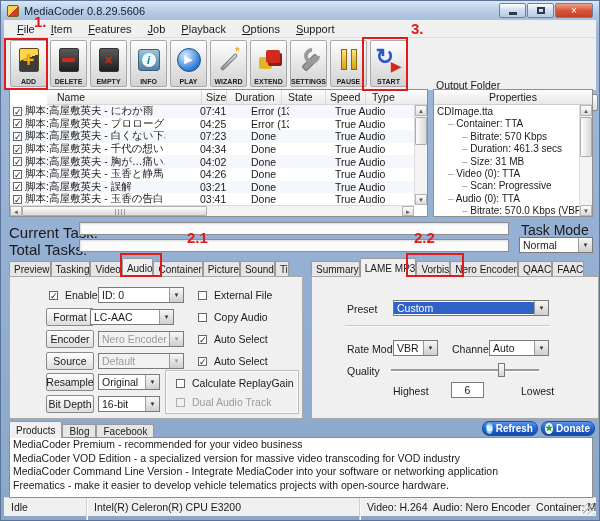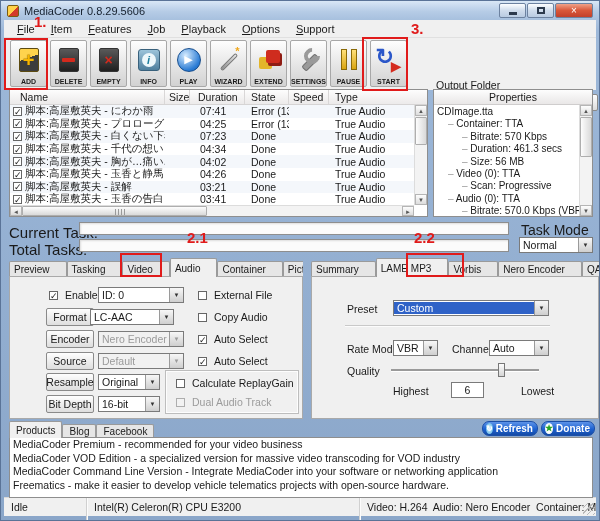--- a/index.html
+++ b/index.html
@@ -65,21 +65,21 @@
   
   .outfolder { position:absolute; left:432px; top:41px; width:162px; }
   .outfolder .lbl { font-size:10.5px; margin-bottom:3px; }
   .ofrow { display:flex; gap:3px; }
   .ofpath { flex:1; height:17px; border:1px solid #7a7a7a; background:#fff; font-size:10px;
     padding:2px 2px; white-space:nowrap; overflow:hidden; }
   .smbtn { height:17px; border:1px solid #8a8a8a; border-radius:2px; background:linear-gradient(#fefefe,#dcdcdc);
     font-size:10px; padding:1px 4px; display:flex; align-items:center; }
   
   .ftable { position:absolute; left:8px; top:88px; width:419px; height:128px; border:1px solid #8e8e8e; background:#fff; }
-  .fhead { display:flex; height:15px; background:linear-gradient(#fdfdfd,#eceaea); border-bottom:1px solid #d6d4d4; }
+  .fhead { display:flex; height:15px; background:linear-gradient(#fdfdfd,#eceaea); border-bottom:1px solid #d6d4d4;margin-left:37px; }
   .hc { font-size:10.5px; padding:1px 0 0 4px; border-right:1px solid #d9d7d7; overflow:hidden; white-space:nowrap; }
   .c0{width:155px; padding-left:10px;} .c1{width:25px;} .c2{width:55px; padding-left:8px;} .c3{width:44px; padding-left:6px;} .c4{width:40px;} .c5{flex:1; border-right:none; padding-left:6px;}
   .frows { height:101px; overflow:hidden; }
   .trow { display:flex; height:12.6px; align-items:center; font-size:10.5px; white-space:nowrap; }
   .trow:nth-child(odd) { background:#f4f7fb; }
   .cbx { width:9px; height:9px; border:1px solid #666; background:#fff; margin:0 3px 0 3px; flex:none;
     font-size:9px; line-height:8px; text-align:center; color:#222; }
   .cbx.on::after { content:"✓"; }
   .cbx.dis { border-color:#adadad; background:#f2f2f2; color:#9a9a9a; }
   .tc { overflow:hidden; white-space:nowrap; }
@@ -110,21 +110,21 @@
   .tmode-l { position:absolute; left:520px; top:221px; font-size:14px; }
   .dd { display:flex; border:1px solid #7a7a7a; background:#fff; height:16px; align-items:center; }
   .dd .tx { flex:1; padding:0 3px; font-size:10.5px; white-space:nowrap; overflow:hidden; }
   .dd .ar { width:14px; height:100%; background:linear-gradient(#f7f7f7,#cfcfcf); border-left:1px solid #9a9a9a;
     display:flex; align-items:center; justify-content:center; font-size:6px; color:#333; flex:none; }
   .dd.dis { background:#f1f1f1; } .dd.dis .tx { color:#9b9b9b; } .dd.dis .ar { color:#9b9b9b; }
   .dd.sel .tx { background:#2f62c7; color:#fff; }
   
   .tabstrip { position:absolute; top:255px; height:21px; display:flex; align-items:flex-end; overflow:hidden; }
   .tab { border:1px solid #9a9a9a; border-bottom:none; border-radius:2px 2px 0 0; background:#e6e6e6;
-    height:16px; padding:2px 16px 0 4px; font-size:10px; white-space:nowrap; }
+    height:16px; padding:2px 0 0 4px; font-size:10px; white-space:nowrap; }
   .tab.active { background:#f0f0f0; height:19px; padding-top:4px; font-size:10px; position:relative; z-index:3; }
   
   .panel { position:absolute; top:275px; height:143px; border:1px solid #a9a9a9; background:#f0f0f0; z-index:2; }
   .fbtn { position:absolute; height:18px; border:1px solid #8a8a8a; border-radius:2px;
     background:linear-gradient(#fefefe,#dedede); font-size:10.5px; display:flex; align-items:center; justify-content:center; }
   .cbl { position:absolute; display:flex; align-items:center; gap:4px; font-size:10.5px; white-space:nowrap; }
   .gb { position:absolute; border:1px solid #bdbdbd; box-shadow:inset 0 0 0 1px #fdfdfd; }
   .sep { position:absolute; height:1px; background:#c9c9c9; box-shadow:0 1px 0 #fcfcfc; }
   .slider { position:absolute; height:14px; }
   .strack { position:absolute; left:0; right:0; top:6px; height:2px; background:#9a9a9a; box-shadow:0 1px 0 #fff; }
@@ -377,21 +377,21 @@
     </div>
   </div>
 
   <div class="props">
     <div class="ptitle">Properties</div>
     <div class="ptree">
       <div class="titem lv0">CDImage.tta</div>
       <div class="titem lv1">Container: TTA</div>
       <div class="titem lv2">Bitrate: 570 Kbps</div>
       <div class="titem lv2">Duration: 461.3 secs</div>
-      <div class="titem lv2">Size: 56 MB</div>
+      <div class="titem lv2">Size: 31 MB</div>
       <div class="titem lv1">Video (0): TTA</div>
       <div class="titem lv2">Scan: Progressive</div>
       <div class="titem lv1">Audio (0): TTA</div>
       <div class="titem lv2">Bitrate: 570.0 Kbps (VBR)</div>
 
     </div>
     <div class="pscroll">
       <div class="sbtn" style="top:0">▲</div>
       <div class="vthumb" style="top:12px; height:40px"></div>
       <div class="sbtn" style="bottom:0">▼</div>

